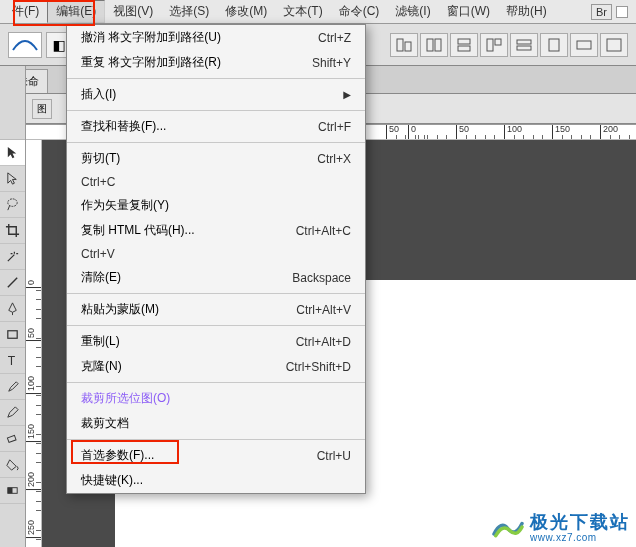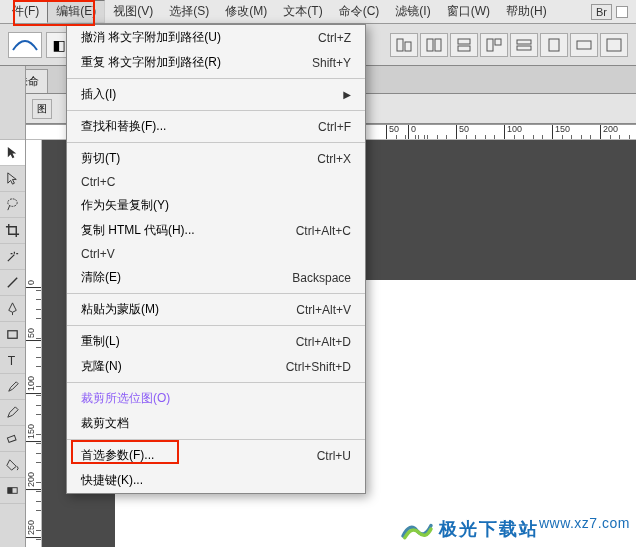--- a/index.html
+++ b/index.html
@@ -41,22 +41,22 @@
 .ruler-v { position:absolute; top:140px; left:26px; width:16px; bottom:0; background:#fff; border-right:1px solid #bbb; font-size:9px; color:#333; overflow:hidden; }
 .ruler-v .vtick { position:absolute; left:0; width:16px; border-top:1px solid #333; padding-top:2px; text-align:left; writing-mode:vertical-rl; transform:rotate(180deg); }
 .ruler-v .vsub { position:absolute; left:10px; width:6px; border-top:1px solid #666; }
 
 .canvas-area { position:absolute; top:140px; left:42px; right:0; bottom:0; background:#4a4a4a; }
 .artboard { position:absolute; top:140px; left:73px; width:600px; height:400px; background:#fff; }
 
 .watermark { position:absolute; bottom: 4px; right: 6px; display:flex; align-items:center; gap:4px; z-index:50; }
 .watermark .logo { width:36px; height:28px; }
 .watermark .wtxt1 { font-size:18px; font-weight:bold; color:#1a6fb8; letter-spacing:2px; }
-.watermark .wtxt2 { font-size:14px; color:#1a6fb8; margin-top:-2px; letter-spacing:0.5px;text-align:center;}
-.watermark .wcol { display:flex; flex-direction:row; align-items:flex-start; }
+.watermark .wtxt2 { font-size:10px; color:#1a6fb8; margin-top:-2px; letter-spacing:0.5px;text-align:center;}
+.watermark .wcol { display:flex; flex-direction:column; align-items:flex-start; }
 
 .dropdown { position:absolute; top:24px; left:66px; width:300px; background:#f4f4f4; border:1px solid #888; box-shadow:3px 3px 10px rgba(0,0,0,.35); font-size:12px; z-index:20; }
 .dropdown .mitem { display:flex; align-items:center; padding: 4px 14px; cursor:default; }
 .dropdown .mitem .lbl { flex:1; }
 .dropdown .mitem .sc { color:#333; font-size:12px; }
 .dropdown .mitem.disabled { color:#8b5cf6; }
 .dropdown .sep { height:1px; background:#c8c8c8; margin: 3px 0; }
 .dropdown .arrow { font-size:10px; color:#333; }
 
 .tb-iconsR { display:flex; gap:2px; }

